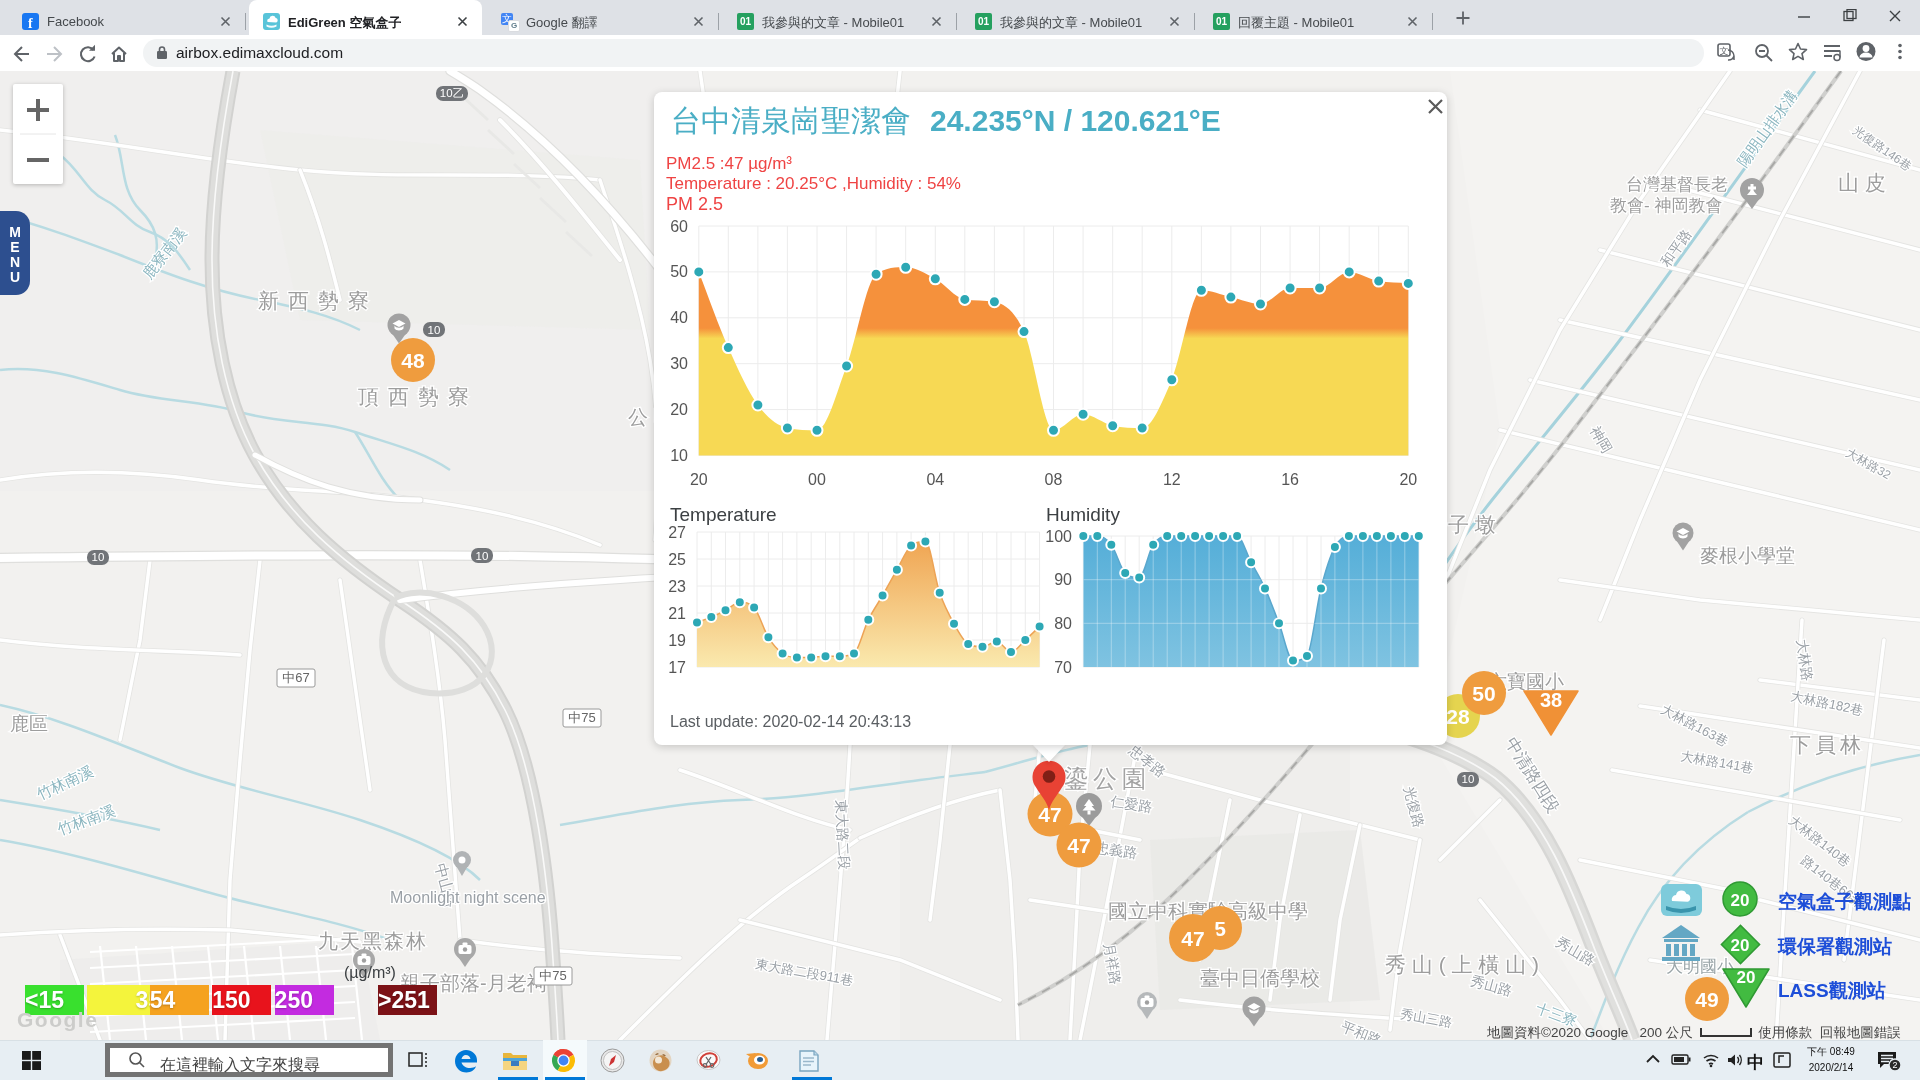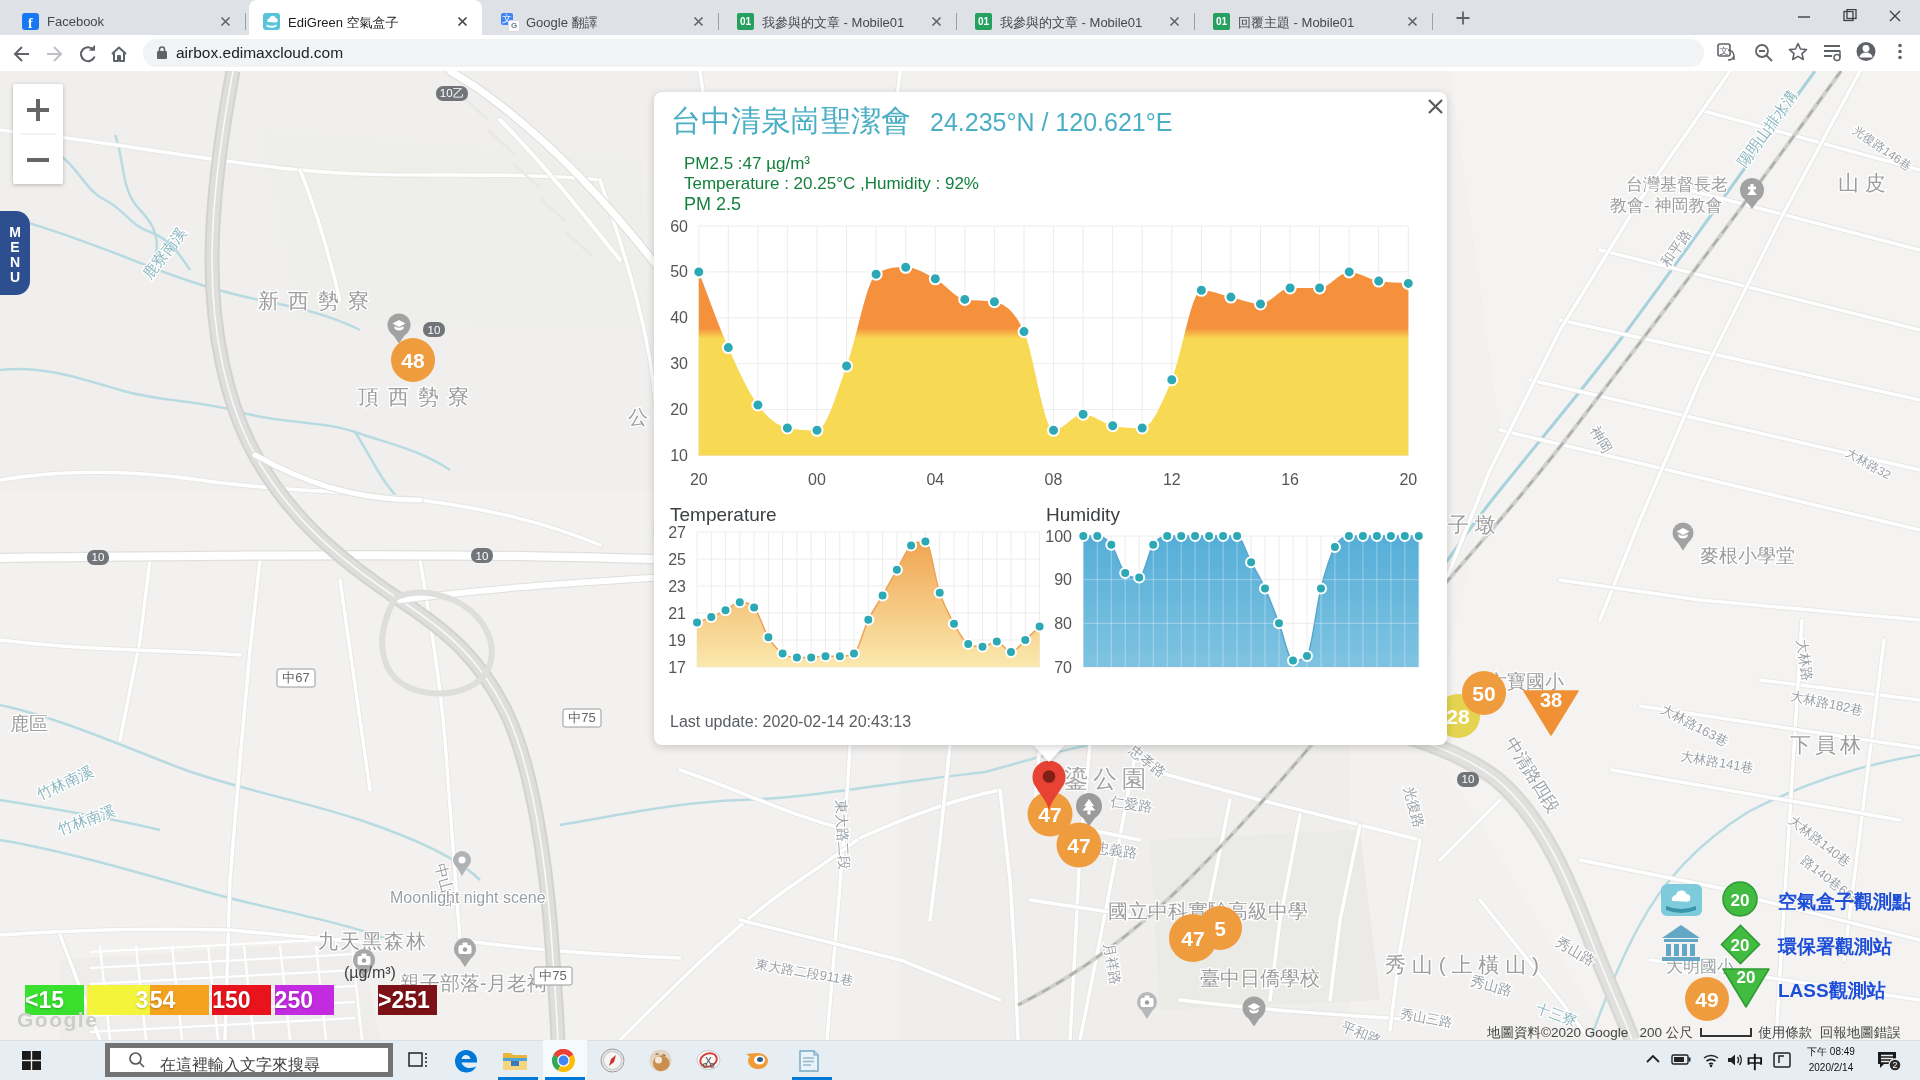--- a/index.html
+++ b/index.html
@@ -11,22 +11,22 @@
 .tabsep{position:absolute;top:13px;width:1px;height:17px;background:#9ca1a7;}
 #activetab{position:absolute;left:249px;top:0px;width:233px;height:35px;background:#fff;border-radius:8px 8px 0 0;}
 #toolbar{position:absolute;left:0;top:35px;width:1920px;height:36px;background:#ffffff;border-bottom:1px solid #dadce0;}
 #urlbar{position:absolute;left:143px;top:39px;width:1561px;height:28px;background:#f1f3f4;border-radius:14px;}
 #urltext{position:absolute;left:33px;top:5px;font-size:15.5px;color:#202124;}
 .navico{position:absolute;top:41px;}
 #map{position:absolute;left:0;top:71px;width:1920px;height:969px;background:#f2f2f0;overflow:hidden;}
 #popup{position:absolute;left:654px;top:92px;width:793px;height:653px;background:#fff;border-radius:8px;box-shadow:0 2px 8px rgba(0,0,0,0.18);}
 #popuptail{position:absolute;left:1033px;top:745px;width:0;height:0;border-left:16px solid transparent;border-right:16px solid transparent;border-top:17px solid #fff;filter:drop-shadow(0 2px 2px rgba(0,0,0,0.12));}
 #popup h1{position:absolute;left:17px;top:9px;margin:0;font-size:30px;font-weight:400;color:#4aaec5;white-space:nowrap;}
-#popup h1 b{font-weight:400;margin-left:19px;font-size:25px;}
-.pinfo{position:absolute;left:30px;font-size:17px;color:#15803d;}
+#popup h1 b{font-weight:700;margin-left:19px;font-size:30px;}
+.pinfo{position:absolute;left:12px;font-size:17px;color:#ef4444;}
 #lastupd{position:absolute;left:16px;top:621px;font-size:16px;color:#5a5e62;}
 #pclose{position:absolute;left:767px;top:0px;width:28px;height:28px;}
 #scale{position:absolute;left:25px;top:984px;height:30px;font-weight:bold;color:#fff;font-size:23px;}
 #scale div{position:absolute;top:1px;width:59px;height:30px;text-align:left;line-height:30px;text-shadow:0 1px 2px rgba(0,0,0,0.25);}
 #ugm3{position:absolute;left:344px;top:964px;font-size:16px;color:#3c4043;}
 #glogo{position:absolute;left:17px;top:1008px;font-size:21px;color:#ccccca;letter-spacing:1.5px;font-weight:bold;}
 .leglbl{position:absolute;font-size:19px;color:#1d4ed8;font-weight:bold;white-space:nowrap;}
 #attrib{position:absolute;left:1487px;top:1024px;font-size:13.5px;color:#444;white-space:nowrap;}
 #taskbar{position:absolute;left:0;top:1040px;width:1920px;height:40px;background:#e7eef3;border-top:1px solid #d8e0e5;box-sizing:border-box;}
 #searchbox{position:absolute;left:105px;top:1043px;width:288px;height:34px;background:#fff;border:5px solid #737373;box-sizing:border-box;}
@@ -88,21 +88,21 @@
 <div class="tabsep" style="left:956px;"></div>
 <div class="tabsep" style="left:1194px;"></div>
 <div class="tabsep" style="left:1432px;"></div>
 <div class="tab" style="left:249px;width:233px;z-index:5;">
     <div class="abs" style="left:14px;top:5px;width:17px;height:17px;background:#59c4d9;border-radius:3px;">
       <svg class="abs" style="left:0;top:0;" width="17" height="17">
         <path d="M4.5,9 a2.6,2.6 0 0 1 2,-3.4 a3.2,3.2 0 0 1 6.2,-0.6 a2.3,2.3 0 0 1 0.6,4.4 Z" fill="#fff"></path>
         <path d="M3.5,11.5 q5,2.5 10,0 l0,2 q-5,2.5 -10,0 Z" fill="#fff" opacity="0.95"></path>
       </svg>
     </div>
-    <div class="tt" style="left:39px;color:#202124;">EdiGreen 空氣盒子</div>
+    <div class="tt" style="left:39px;color:#202124;font-weight:bold;">EdiGreen 空氣盒子</div>
     <svg class="abs" style="left:205px;top:5px;" width="17" height="17" viewBox="0 0 17 17">
       <path d="M4.5,4.5 L12.5,12.5 M12.5,4.5 L4.5,12.5" stroke="#3c4043" stroke-width="1.6"></path>
     </svg>
   </div>
 <svg class="abs" style="left:1455px;top:10px;" width="16" height="16" viewBox="0 0 16 16">
     <path d="M8,1.5 L8,14.5 M1.5,8 L14.5,8" stroke="#5f6368" stroke-width="1.8"></path>
   </svg>
 <svg class="abs" style="left:1792px;top:9px;" width="120" height="16" viewBox="0 0 120 16">
     <path d="M6,8 L18,8" stroke="#3c4043" stroke-width="1.4"></path>
     <rect x="52" y="2.5" width="9" height="9" fill="none" stroke="#3c4043" stroke-width="1.3"></rect>
@@ -454,21 +454,21 @@
         <rect x="1662" y="957" width="38" height="4"></rect>
       </g>
       <rect x="1727" y="931" width="27" height="27" fill="#42bb41" stroke="#2f9933" stroke-width="1.5" transform="rotate(45 1740.5 944.5)"></rect>
       <text x="1740" y="951" font-size="17" fill="#fff" text-anchor="middle" font-weight="bold">20</text>
     </svg>
 </div>
 <div id="popuptail"></div>
 <div id="popup">
 <h1>台中清泉崗聖潔會<b>24.235°N / 120.621°E</b></h1>
 <div class="pinfo" style="top:62px;">PM2.5 :47 µg/m³</div>
-<div class="pinfo" style="top:82px;">Temperature : 20.25°C ,Humidity : 92%</div>
+<div class="pinfo" style="top:82px;">Temperature : 20.25°C ,Humidity : 54%</div>
 <div class="pinfo" style="top:102px;font-size:18px;">PM 2.5</div>
 <svg id="chart" width="793" height="653" viewBox="654 92 793 653" style="position:absolute;left:0;top:0;">
       <defs>
         <linearGradient id="gpm" x1="0" y1="226" x2="0" y2="455.5" gradientUnits="userSpaceOnUse">
           <stop offset="0" stop-color="#f5913c"></stop>
           <stop offset="0.445" stop-color="#f5913c"></stop>
           <stop offset="0.49" stop-color="#f7d954"></stop>
           <stop offset="1" stop-color="#f7d954"></stop>
         </linearGradient>
         <linearGradient id="gt" x1="0" y1="532" x2="0" y2="667" gradientUnits="userSpaceOnUse">

